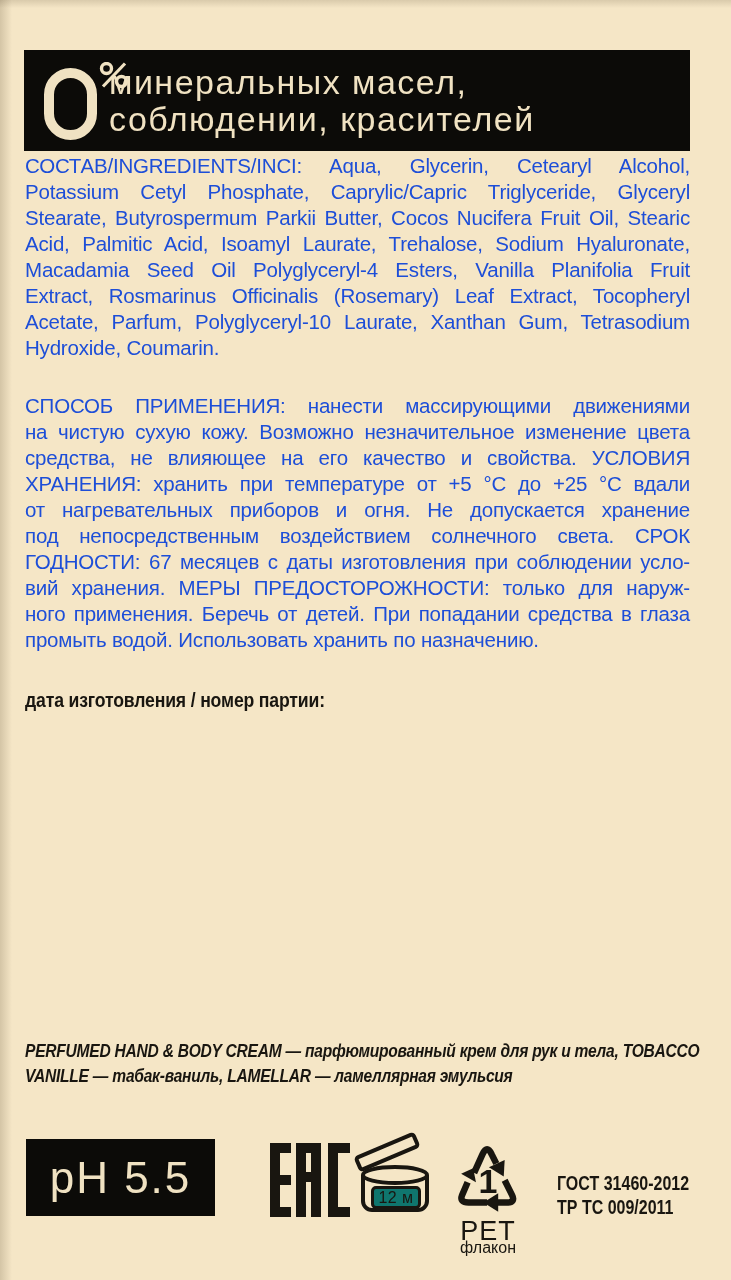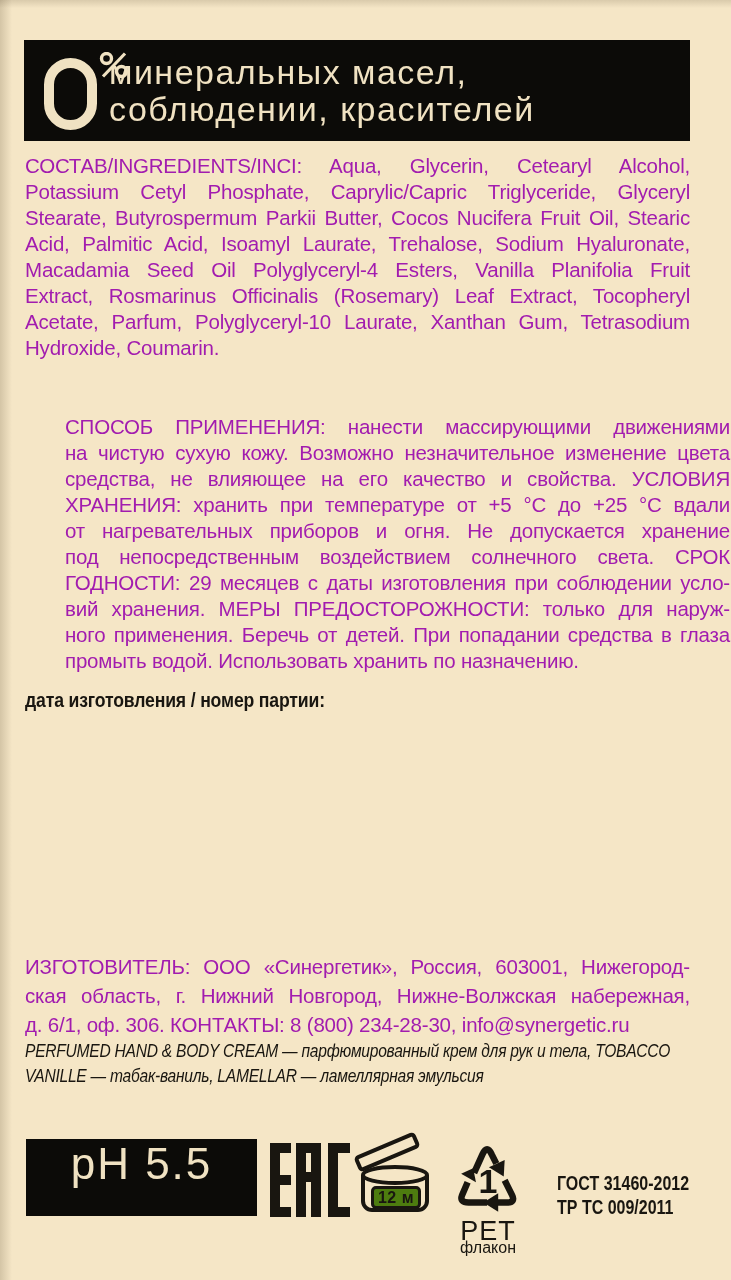--- a/index.html
+++ b/index.html
@@ -15,65 +15,65 @@
     background:linear-gradient(90deg,rgba(60,45,20,.18),rgba(60,45,20,0));
     pointer-events:none;z-index:5;
   }
   .label::after{
     content:"";position:absolute;left:0;top:0;width:100%;height:8px;
     background:linear-gradient(180deg,rgba(60,45,20,.15),rgba(60,45,20,0));
     pointer-events:none;z-index:5;
   }
 
   .banner{
-    position:absolute;left:24px;top:40px;width:666px;height:101px;
+    position:absolute;left:24px;top:50px;width:666px;height:101px;
     background:#0c0b08;color:#f0e2c2;
   }
   .banner-zero-svg{position:absolute;left:20px;top:12px;}
   .banner-claim{
     position:absolute;left:85px;top:0;height:101px;display:flex;
     flex-direction:column;justify-content:center;
     font-size:34px;line-height:37px;letter-spacing:1.5px;font-weight:400;
   }
 
   .block{position:absolute;left:25px;width:665px;}
   .bodytext{
     font-size:20.5px;line-height:26px;letter-spacing:-0.2px;
-    color:#a21caf;
+    color:#1d4ed8;
   }
   .jline{text-align:justify;text-align-last:justify;}
   .jline.last{text-align-last:left;}
   .lines-left .jline{text-align:left;text-align-last:left;white-space:nowrap;}
 
   .ingredients{top:153px;}
-  .usage{top:414px;margin-left:40px;}
+  .usage{top:393px;}
 
   .batchline{
     top:688px;font-size:21px;font-weight:700;white-space:nowrap;
     transform:scaleX(0.84);transform-origin:0 0;letter-spacing:-0.2px;
   }
 
   .manufacturer{top:952px;font-size:20.5px;line-height:29px;letter-spacing:-0.2px;}
 
-  .translation{top:1038px;font-size:19px;line-height:25px;font-style:italic;font-weight:400;}
+  .translation{top:1038px;font-size:19px;line-height:25px;font-style:italic;font-weight:700;}
   .translation .jline{transform:scaleX(0.82);transform-origin:0 0;letter-spacing:-0.3px;}
 
   
   .ph-box{
-    position:absolute;left:26px;top:1139px;width:231px;height:77px;
-    background:#0c0b08;color:#f0e2c2;display:flex;align-items:flex-start;justify-content:center;
+    position:absolute;left:26px;top:1139px;width:189px;height:77px;
+    background:#0c0b08;color:#f0e2c2;display:flex;align-items:center;justify-content:center;
     font-size:44px;letter-spacing:2px;font-weight:400;
   }
   .eac{position:absolute;left:270px;top:1143px;}
   .jar{position:absolute;left:350px;top:1126px;}
   .pao-label{
     position:absolute;left:371px;top:1186px;width:50px;height:23px;
-    background:#4d7c0f;border:3px solid #191610;border-radius:5px;
+    background:#0f766e;border:3px solid #191610;border-radius:5px;
     display:flex;align-items:center;justify-content:center;
-    font-size:16px;font-weight:700;box-sizing:border-box;letter-spacing:0.5px;
+    font-size:16px;font-weight:400;box-sizing:border-box;letter-spacing:0.5px;
   }
   .recycle{position:absolute;left:446px;top:1134px;}
   .recycle-code{
     position:absolute;left:460px;top:1162px;width:56px;text-align:center;
     font-size:34px;font-weight:700;
   }
   .recycle-material{
     position:absolute;left:433px;top:1216px;width:110px;text-align:center;
     font-size:27px;letter-spacing:1px;
   }
@@ -116,33 +116,28 @@
       <div class="jline last">Hydroxide, Coumarin.</div>
     </div>
 
   <div class="block bodytext usage">
       <div class="jline">СПОСОБ ПРИМЕНЕНИЯ: нанести массирующими движениями</div>
       <div class="jline">на чистую сухую кожу. Возможно незначительное изменение цвета</div>
       <div class="jline">средства, не влияющее на его качество и свойства. УСЛОВИЯ</div>
       <div class="jline">ХРАНЕНИЯ: хранить при температуре от +5 °С до +25 °С вдали</div>
       <div class="jline">от нагревательных приборов и огня. Не допускается хранение</div>
       <div class="jline">под непосредственным воздействием солнечного света. СРОК</div>
-      <div class="jline">ГОДНОСТИ: 29 месяцев с даты изготовления при соблюдении усло-</div>
+      <div class="jline">ГОДНОСТИ: 67 месяцев с даты изготовления при соблюдении усло-</div>
       <div class="jline">вий хранения. МЕРЫ ПРЕДОСТОРОЖНОСТИ: только для наруж-</div>
       <div class="jline">ного применения. Беречь от детей. При попадании средства в глаза</div>
       <div class="jline last">промыть водой. Использовать хранить по назначению.</div>
     </div>
 
   <div class="block batchline">дата изготовления / номер партии:</div>
 
-  <div class="block bodytext manufacturer">
-      <div class="jline">ИЗГОТОВИТЕЛЬ: ООО «Синергетик», Россия, 603001, Нижегород-</div>
-      <div class="jline">ская область, г. Нижний Новгород, Нижне-Волжская набережная,</div>
-      <div class="jline last">д. 6/1, оф. 306. КОНТАКТЫ: 8 (800) 234-28-30, info@synergetic.ru</div>
-    </div>
 
   <div class="block translation lines-left">
       <div class="jline">PERFUMED HAND &amp; BODY CREAM — парфюмированный крем для рук и тела, TOBACCO</div>
       <div class="jline last">VANILLE — табак-ваниль, LAMELLAR — ламеллярная эмульсия</div>
     </div>
 
   <div class="ph-box">
     <span>pH 5.5</span>
   </div>
 

